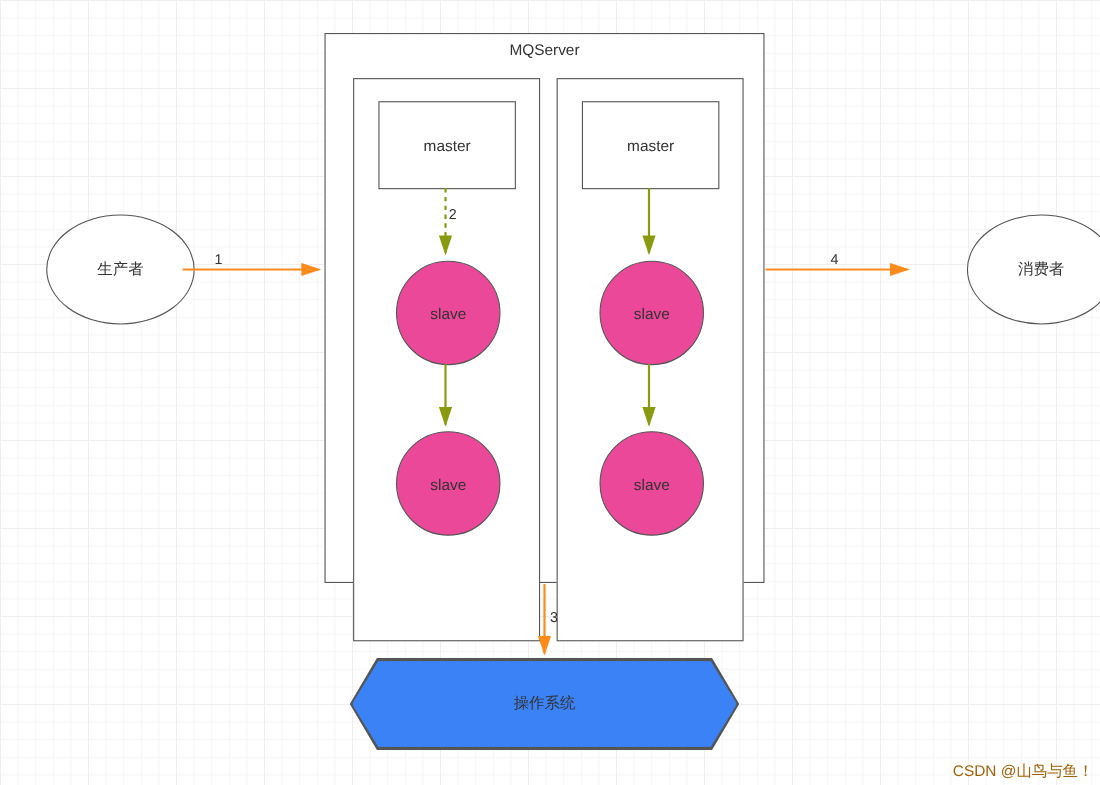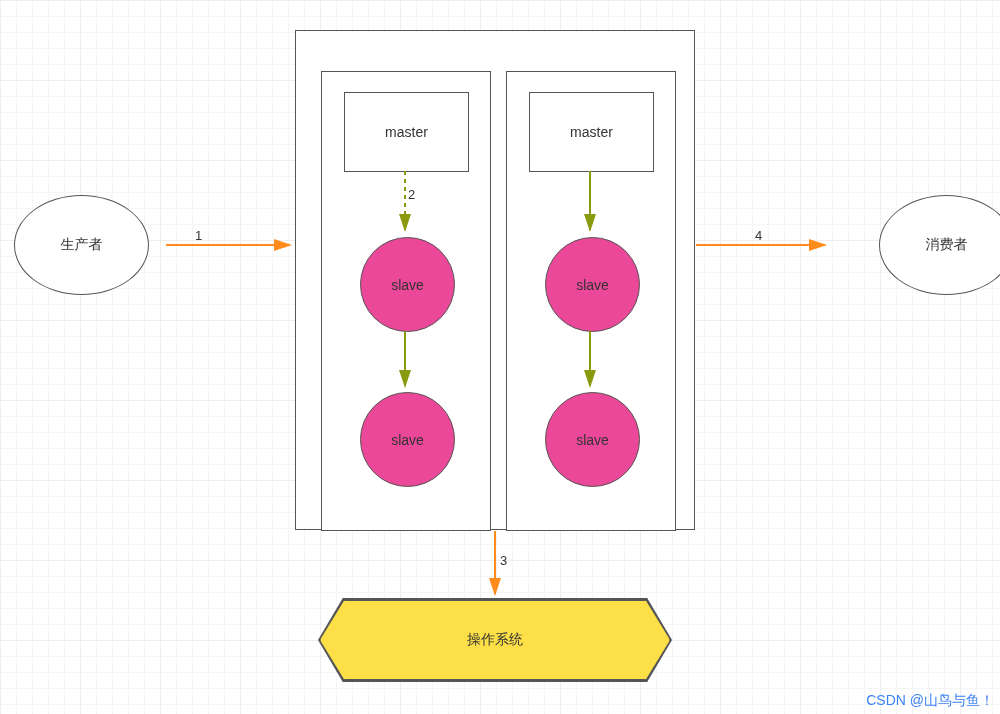--- a/index.html
+++ b/index.html
@@ -21,39 +21,39 @@
     }
     .ellipse {
       position: absolute;
       border: 1px solid #555;
       border-radius: 50%;
       background: #fff;
       display: flex;
       align-items: center;
       justify-content: center;
     }
-    .producer { left: 14px; top: 195px; width: 135px; height: 100px; }
+    .producer { left: 42px; top: 195px; width: 135px; height: 100px; }
     .consumer { left: 879px; top: 195px; width: 135px; height: 100px; }
     .mqserver {
       position: absolute;
       left: 295px; top: 30px;
       width: 400px; height: 500px;
       border: 1px solid #555;
       background: #fff;
     }
     .mqserver-title {
       position: absolute;
       top: 6px; left: 0; right: 0;
       text-align: center;
     }
     .group {
       position: absolute;
       top: 40px;
       width: 170px;
-      height: 460px;
+      height: 512px;
       border: 1px solid #555;
       background: #fff;
     }
     .group-left { left: 25px; }
     .group-right { left: 210px; }
     .master-box {
       position: absolute;
       left: 22px; top: 20px;
       width: 125px; height: 80px;
       border: 1px solid #555;
@@ -71,21 +71,21 @@
       display: flex;
       align-items: center;
       justify-content: center;
     }
     .slave1 { left: 38px; top: 165px; }
     .slave2 { left: 38px; top: 320px; }
     .os-hex {
       position: absolute;
       left: 320px; top: 600px;
       width: 350px; height: 80px;
-      background: #fde047;
+      background: #3b82f6;
       border: 1px solid #555;
       display: flex;
       align-items: center;
       justify-content: center;
       clip-path: polygon(7% 0%, 93% 0%, 100% 50%, 93% 100%, 7% 100%, 0% 50%);
     }
     .os-hex-border {
       position: absolute;
       left: 318px; top: 598px;
       width: 354px; height: 84px;
@@ -101,36 +101,37 @@
     .arrow-label {
       position: absolute;
       font-size: 13px;
       color: #333;
       background: transparent;
     }
     .watermark {
       position: absolute;
       right: 6px;
       bottom: 4px;
-      color: #3b82f6;
+      color: #a16207;
       font-size: 14px;
     }
   </style>
 </head>
 <body>
 
 <div class="ellipse producer">
   <span>生产者</span>
 </div>
 
 <div class="ellipse consumer">
   <span>消费者</span>
 </div>
 
 <div class="mqserver">
+  <div class="mqserver-title">MQServer</div>
 
   <div class="group group-left">
     <div class="master-box">
       <span>master</span>
     </div>
     <div class="slave-circle slave1">
       <span>slave</span>
     </div>
     <div class="slave-circle slave2">
       <span>slave</span>

